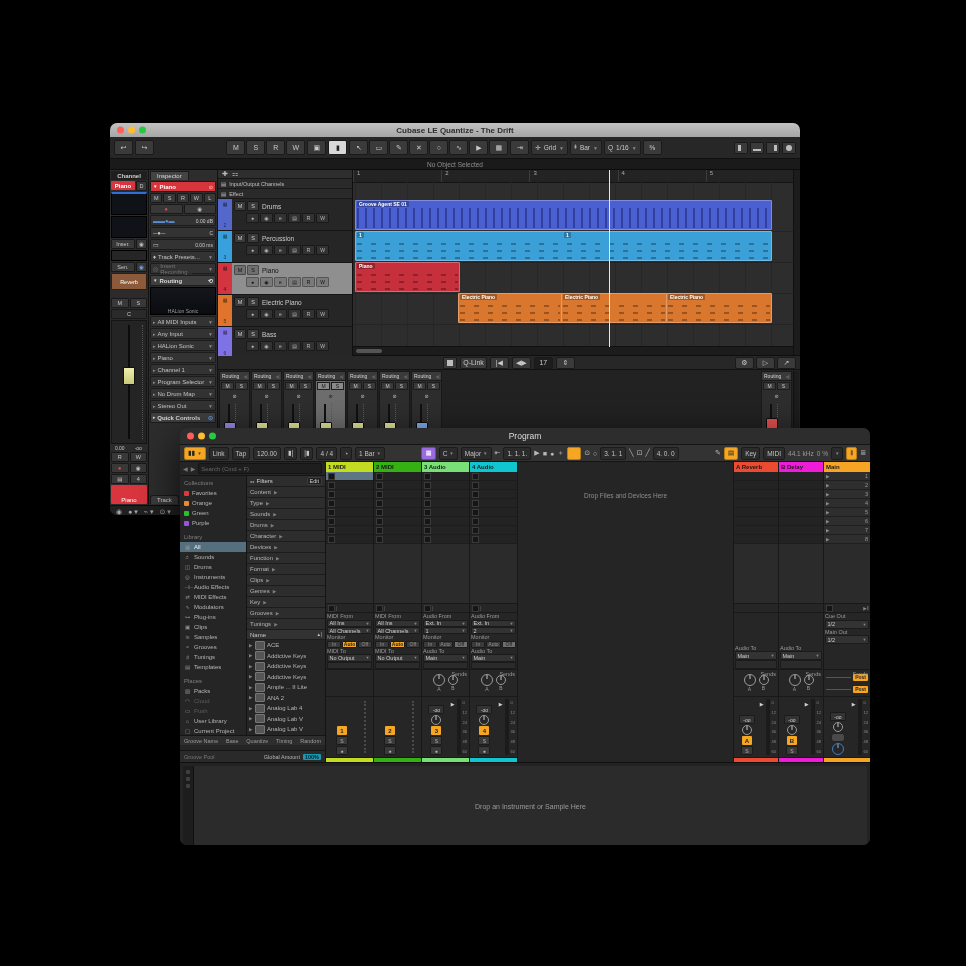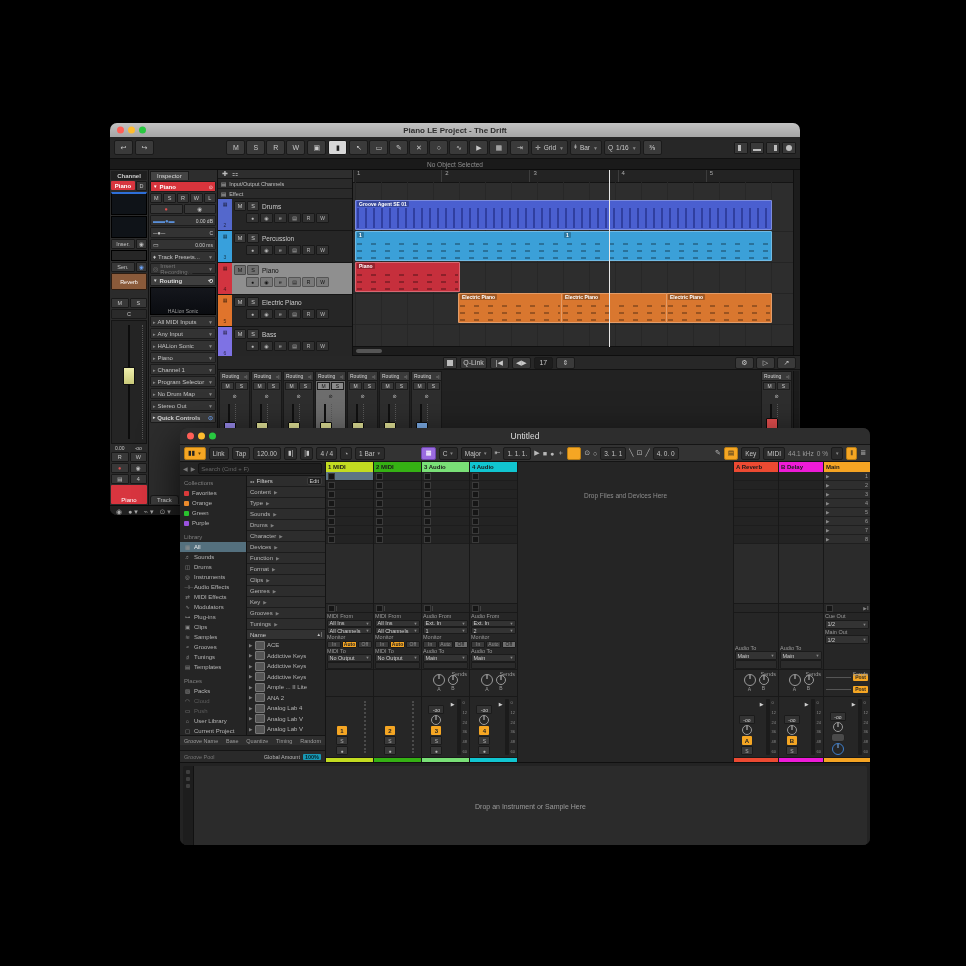--- a/index.html
+++ b/index.html
@@ -183,21 +183,21 @@
 
 <div id="stage">
 
   <div id="cubase" class="win">
     <div class="cb-titlebar">
       <span class="tl">
           <i class="red"></i>
           <i class="yel"></i>
           <i class="grn"></i>
         </span>
-      <span>Piano LE Project - The Drift</span>
+      <span>Cubase LE Quantize - The Drift</span>
     </div>
 
     <div class="cb-toolbar">
       <span class="cb-btn">↩</span>
       <span class="cb-btn">↪</span>
       <span class="f1"></span>
       <span class="r" style="gap:1px">
           <span class="cb-btn">M</span>
           <span class="cb-btn">S</span>
           <span class="cb-btn">R</span>
@@ -761,21 +761,21 @@
     </div>
   </div>
 
   <div id="ableton" class="win">
     <div class="ab-titlebar">
       <span class="tl">
           <i class="red"></i>
           <i class="yel"></i>
           <i class="grn"></i>
         </span>
-      <span>Untitled</span>
+      <span>Program</span>
     </div>
 
     <div class="ab-transport">
       <span class="tbx oc">▮▮<span class="dn" style="color:#5c3e08">▼</span></span>
       <span class="tbx">Link</span>
       <span class="tbx">Tap</span>
       <span class="tbx">120.00</span>
       <span class="tbx">▮|</span>
       <span class="tbx">|▮</span>
       <span class="tbx">4 / 4</span>

